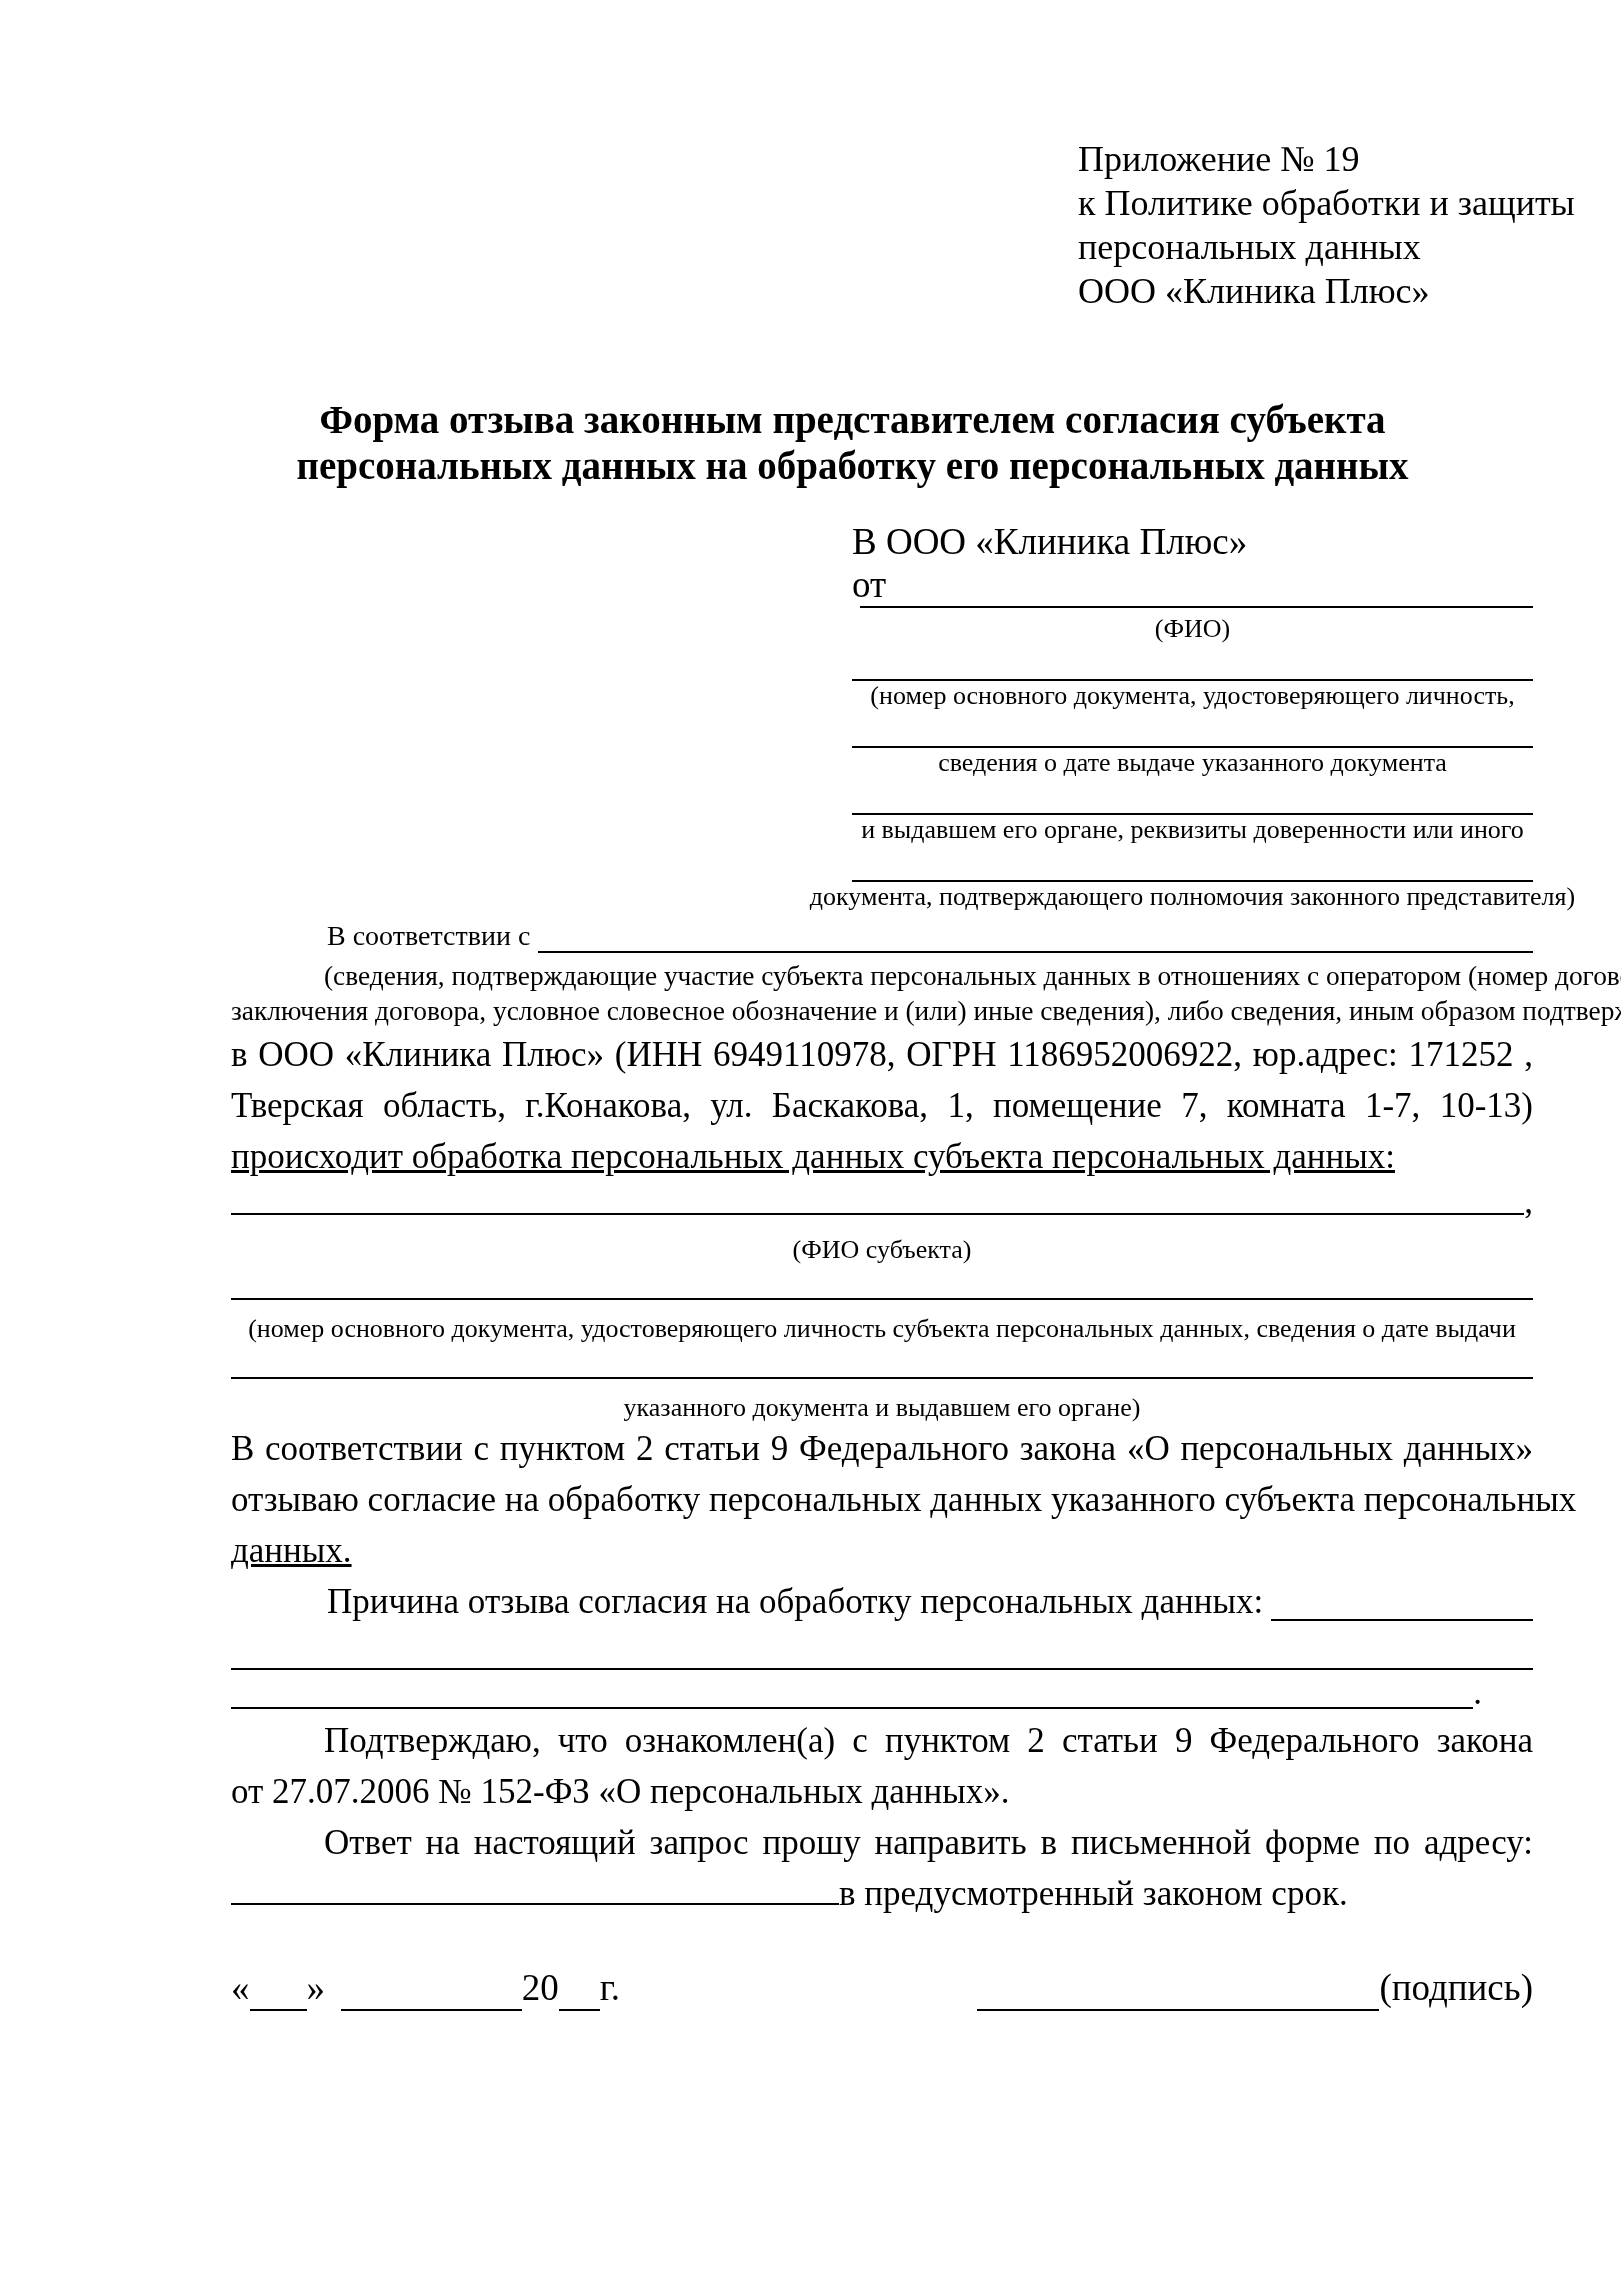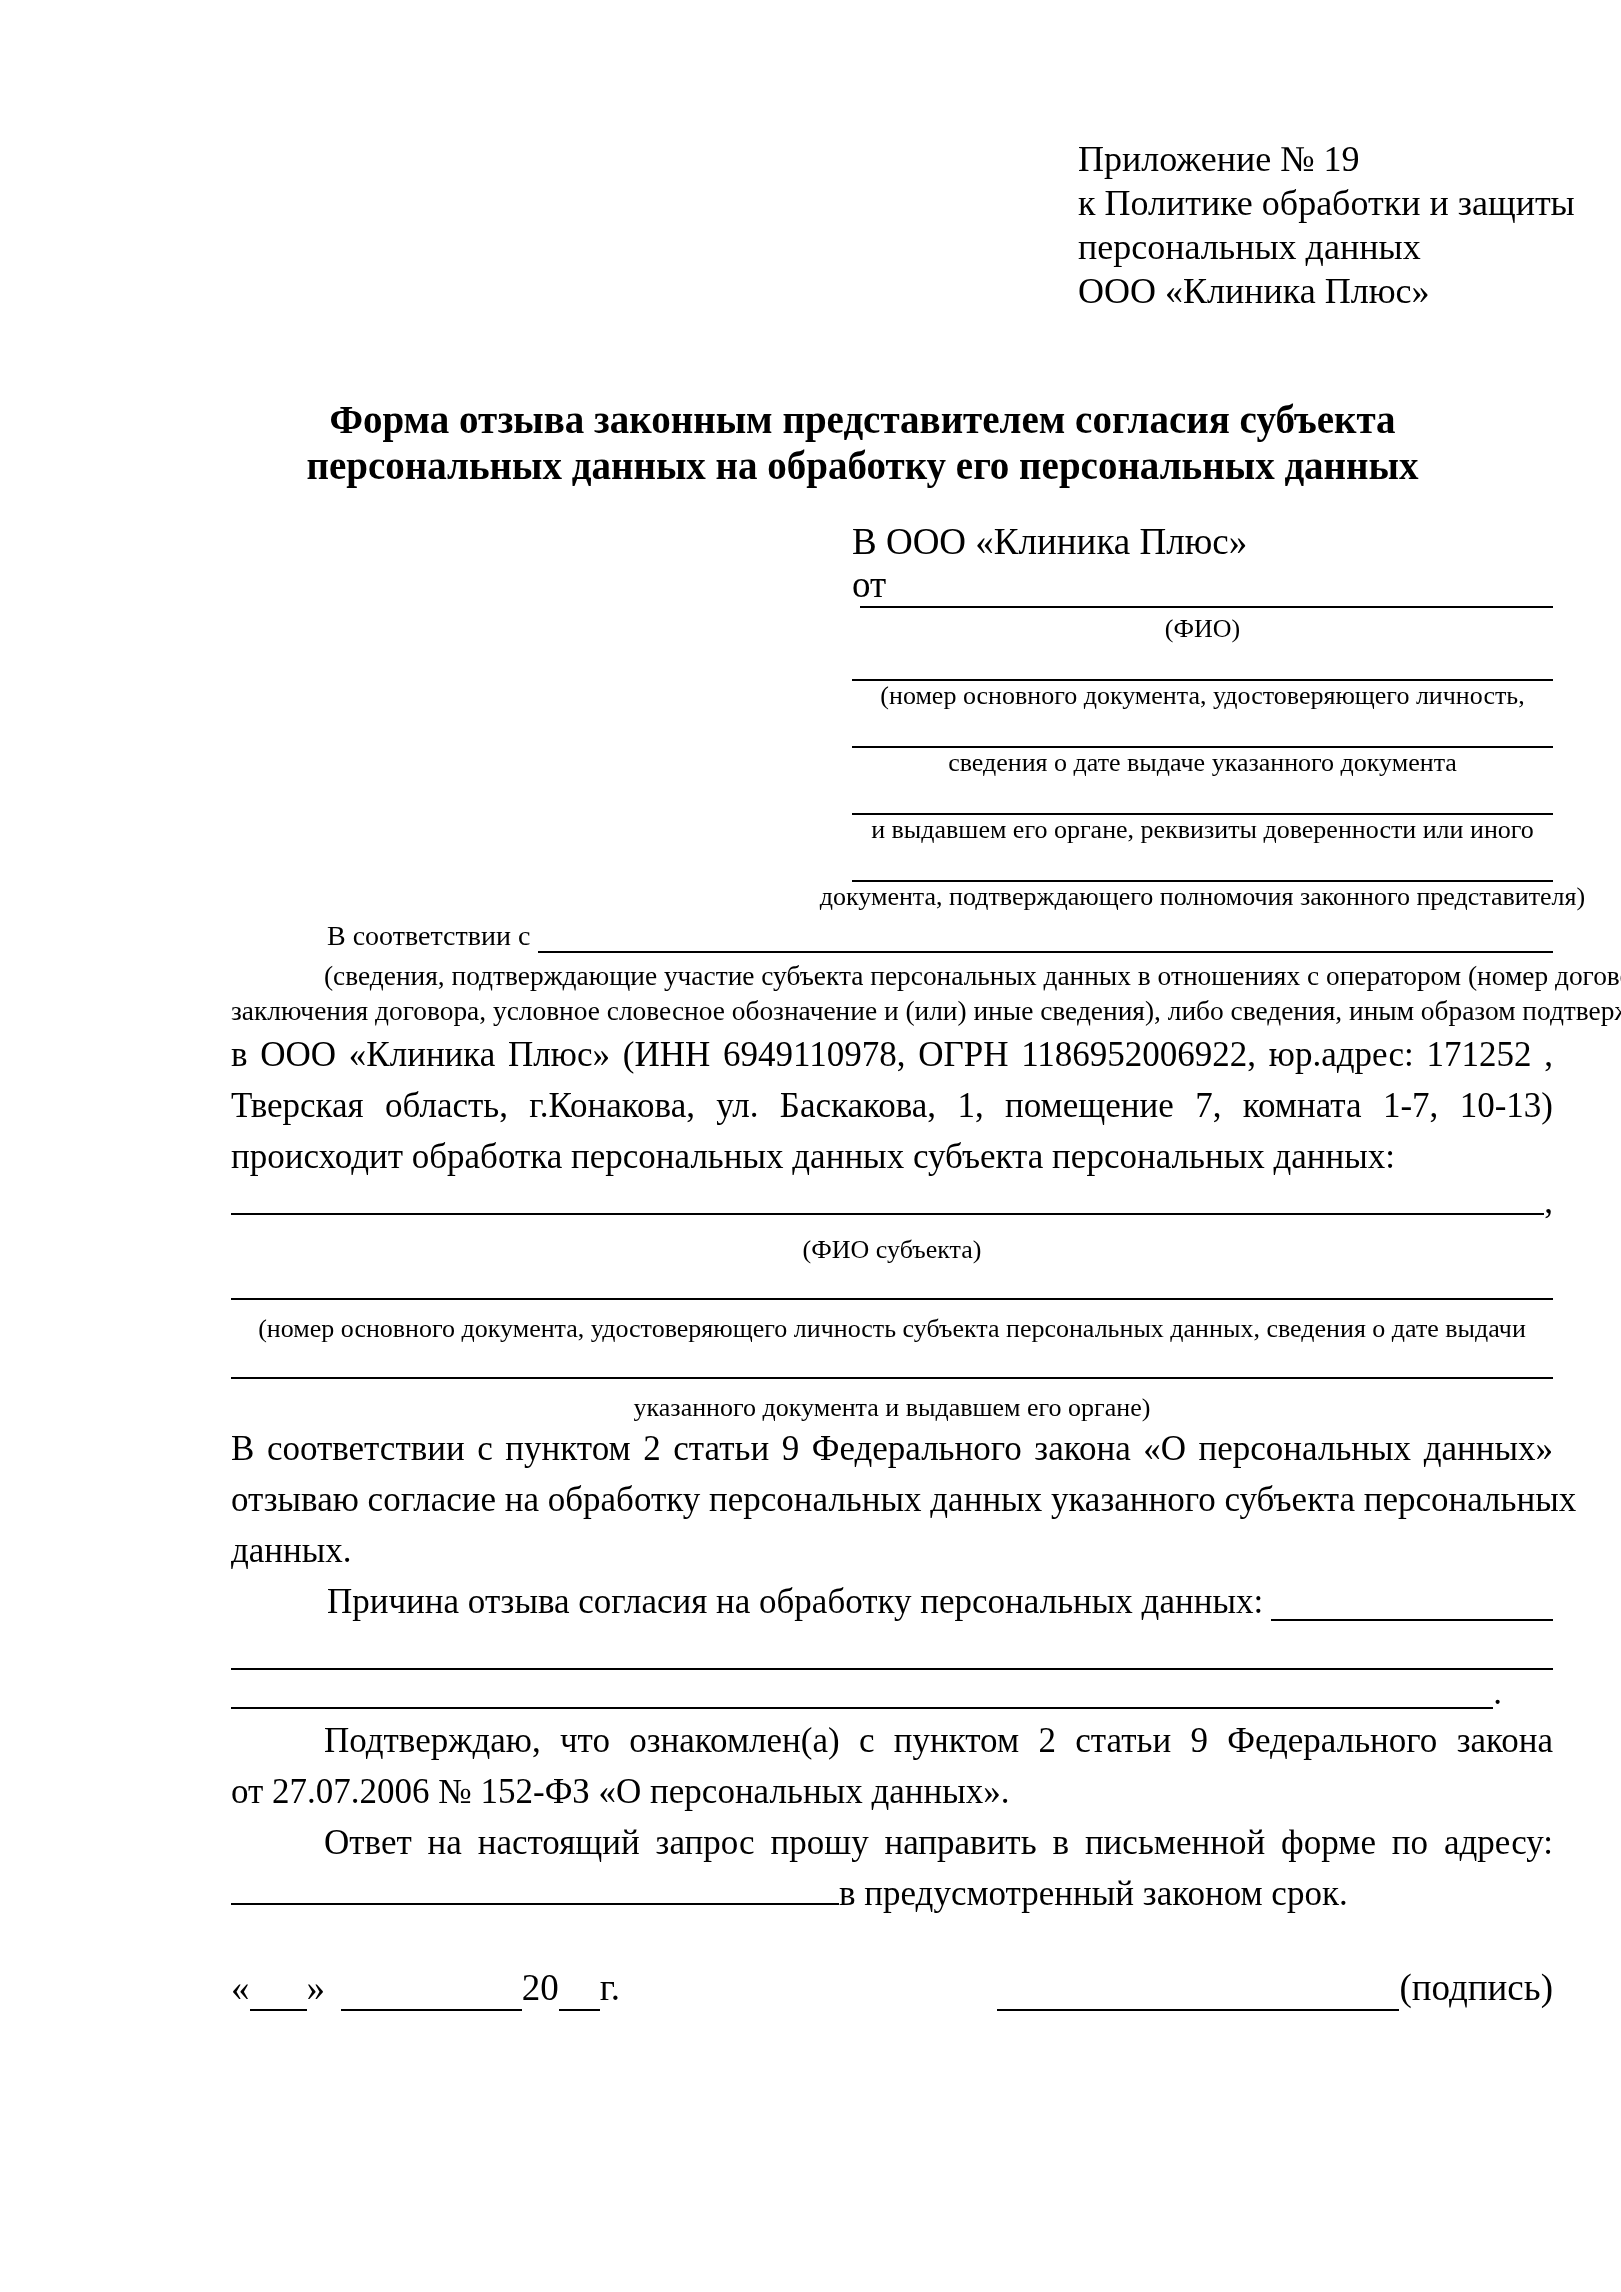--- a/index.html
+++ b/index.html
@@ -4,21 +4,21 @@
 <style>
   html, body { margin: 0; padding: 0; background: #ffffff; }
   .page {
     position: relative;
     width: 1621px;
     height: 2293px;
     background: #ffffff;
     color: #000000;
     font-family: "Liberation Serif", "DejaVu Serif", serif;
     box-sizing: border-box;
-    padding: 137px 68px 0 231px;
+    padding: 137px 88px 0 231px;
     overflow: hidden;
   }
   
   .appendix {
     margin-left: 847px;
     font-size: 36px;
     line-height: 44px;
     white-space: nowrap;
   }
   
@@ -71,21 +71,21 @@
   }
   .note-line.first { padding-left: 93px; }
   .note-line.last  { text-align-last: left; white-space: normal; }
   .body-line {
     font-size: 35px;
     line-height: 51px;
     text-align: justify;
     text-align-last: justify;
     white-space: nowrap;
   }
-  .body-line.last { text-align-last: left; white-space: normal; }
+  .body-line.last { text-align-last: left; white-space: normal; text-decoration: underline; }
   .comma-row  { height: 39px; font-size: 35px; align-items: flex-end; line-height: 39px; }
   .subcap { margin-top: 14px; }
   .full-blank { height: 33px; border-bottom: 2.9px solid #000; }
   .reason-row { padding-left: 96px; font-size: 35px; line-height: 51px; }
   .blank-wide { height: 41px; border-bottom: 2.9px solid #000; }
   .period-row { height: 45px; font-size: 35px; align-items: flex-end; line-height: 45px; padding-right: 51px; }
   .confirm-line1 {
     padding-left: 93px;
     font-size: 35px; line-height: 51px;
     text-align: justify; text-align-last: justify; white-space: nowrap;

